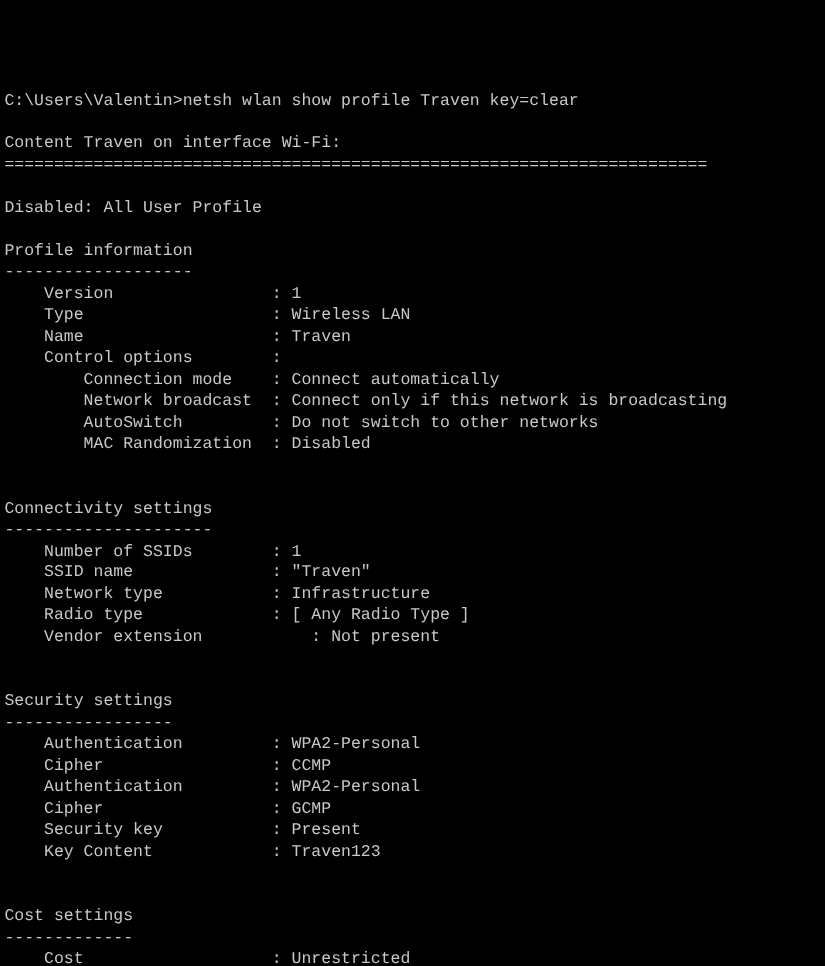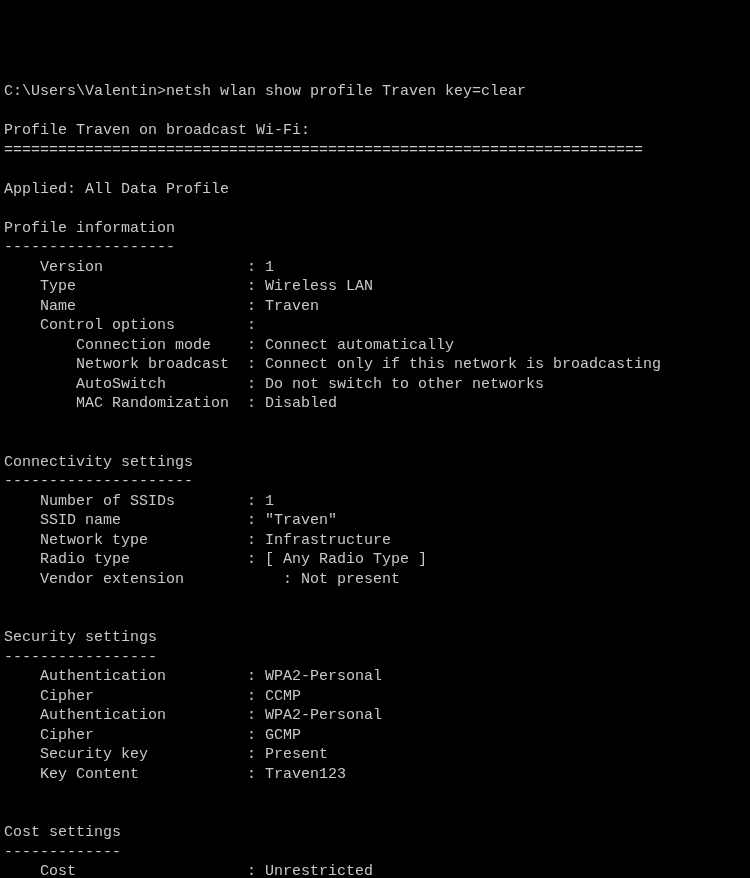--- a/index.html
+++ b/index.html
@@ -23,24 +23,24 @@
       white-space: pre;
     }
   </style>
 </head>
 <body>
 
 
 
 <div class="terminal"><span><span>C:\Users\Valentin&gt;</span><span>netsh wlan show profile Traven key=clear</span></span>
 
-<span>Profile Traven on broadcast Wi-Fi:</span>
+<span>Content Traven on interface Wi-Fi:</span>
 <span>=======================================================================</span>
 
-<span>Applied: All Data Profile</span>
+<span>Disabled: All User Profile</span>
 
 <span>Profile information
 -------------------
     Version                : 1
     Type                   : Wireless LAN
     Name                   : Traven
     Control options        : 
         Connection mode    : Connect automatically
         Network broadcast  : Connect only if this network is broadcasting
         AutoSwitch         : Do not switch to other networks

